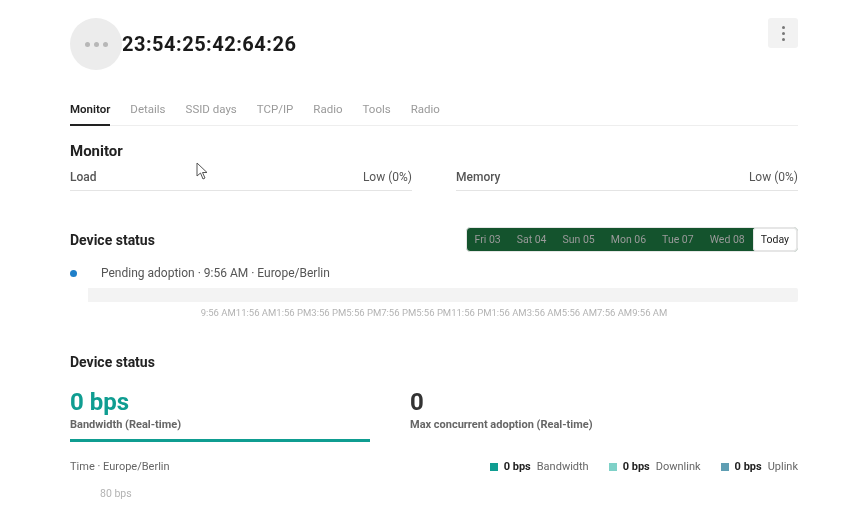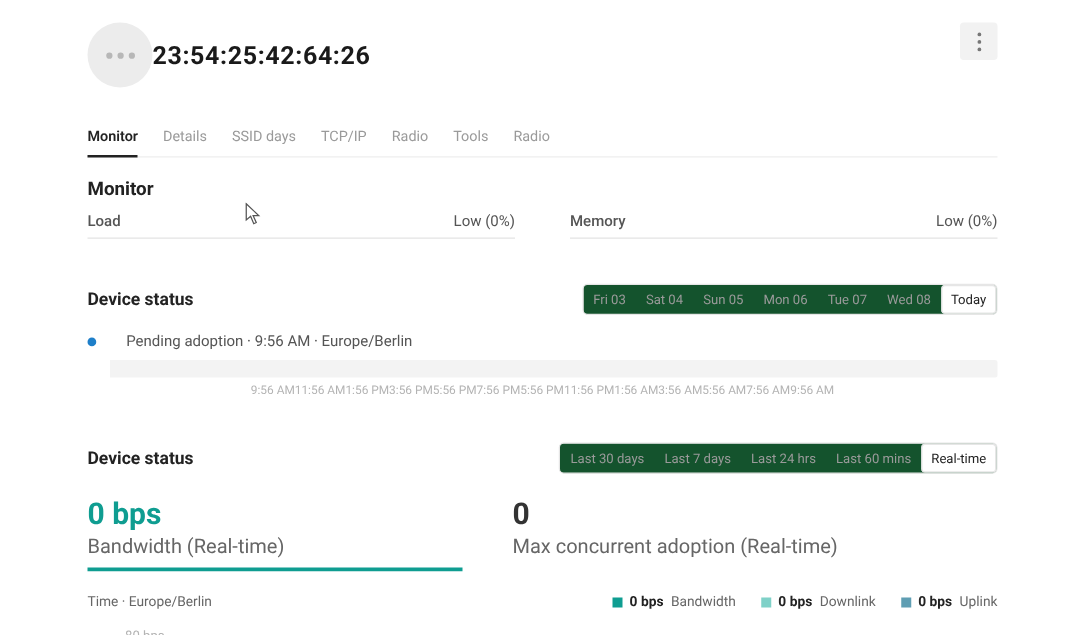--- a/index.html
+++ b/index.html
@@ -100,21 +100,21 @@
     display:flex; gap:40px; margin-top:18px;
   }
   .stat {
     flex:1;
   }
   .stat .big {
     font-size:24px; font-weight:700;
   }
   .stat.bandwidth .big { color:#0f9d91; }
   .stat .sub {
-    font-size:16px; font-weight:400; color:#666; margin-top:2px;
+    font-size:11px; font-weight:700; color:#666; margin-top:2px;
   }
   .stat.bandwidth { border-bottom:3px solid #0f9d91; padding-bottom:8px; width:300px; flex:0 0 300px;}
   .stat.clients .big { color:#333; }
   
   .legend-row {
     display:flex; justify-content:space-between; align-items:center;
     font-size:11px; color:#666; margin-top:18px;
   }
   .legend-items { display:flex; gap:20px; align-items:center;}
   .legend-items .li { display:flex; align-items:center; gap:6px;}
@@ -206,27 +206,20 @@
       <span>11:56 PM</span>
       <span>1:56 AM</span>
       <span>3:56 AM</span>
       <span>5:56 AM</span>
       <span>7:56 AM</span>
       <span>9:56 AM</span>
     </div>
 
   <div class="panel-row">
     <div class="panel-title">Device status</div>
-    <div class="segmented" id="rangeseg">
-        <div class="seg">Last 30 days</div>
-        <div class="seg">Last 7 days</div>
-        <div class="seg">Last 24 hrs</div>
-        <div class="seg">Last 60 mins</div>
-        <div class="seg active">Real-time</div>
-      </div>
   </div>
 
   <div class="stats-grid">
     <div class="stat bandwidth">
       <div class="big">0 bps</div>
       <div class="sub">Bandwidth (Real-time)</div>
     </div>
     <div class="stat clients">
       <div class="big">0</div>
       <div class="sub">Max concurrent adoption (Real-time)</div>

